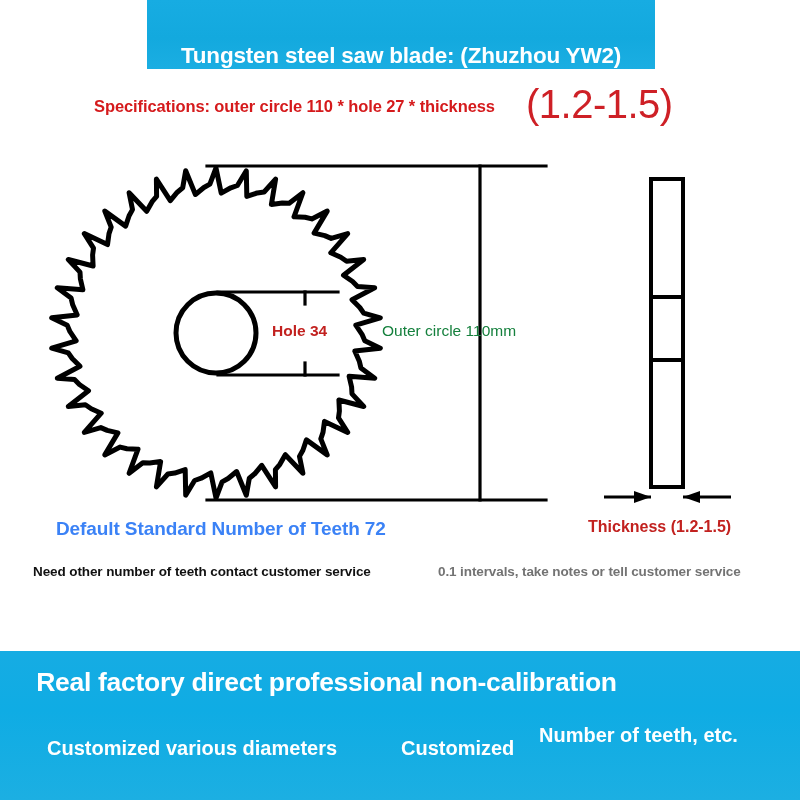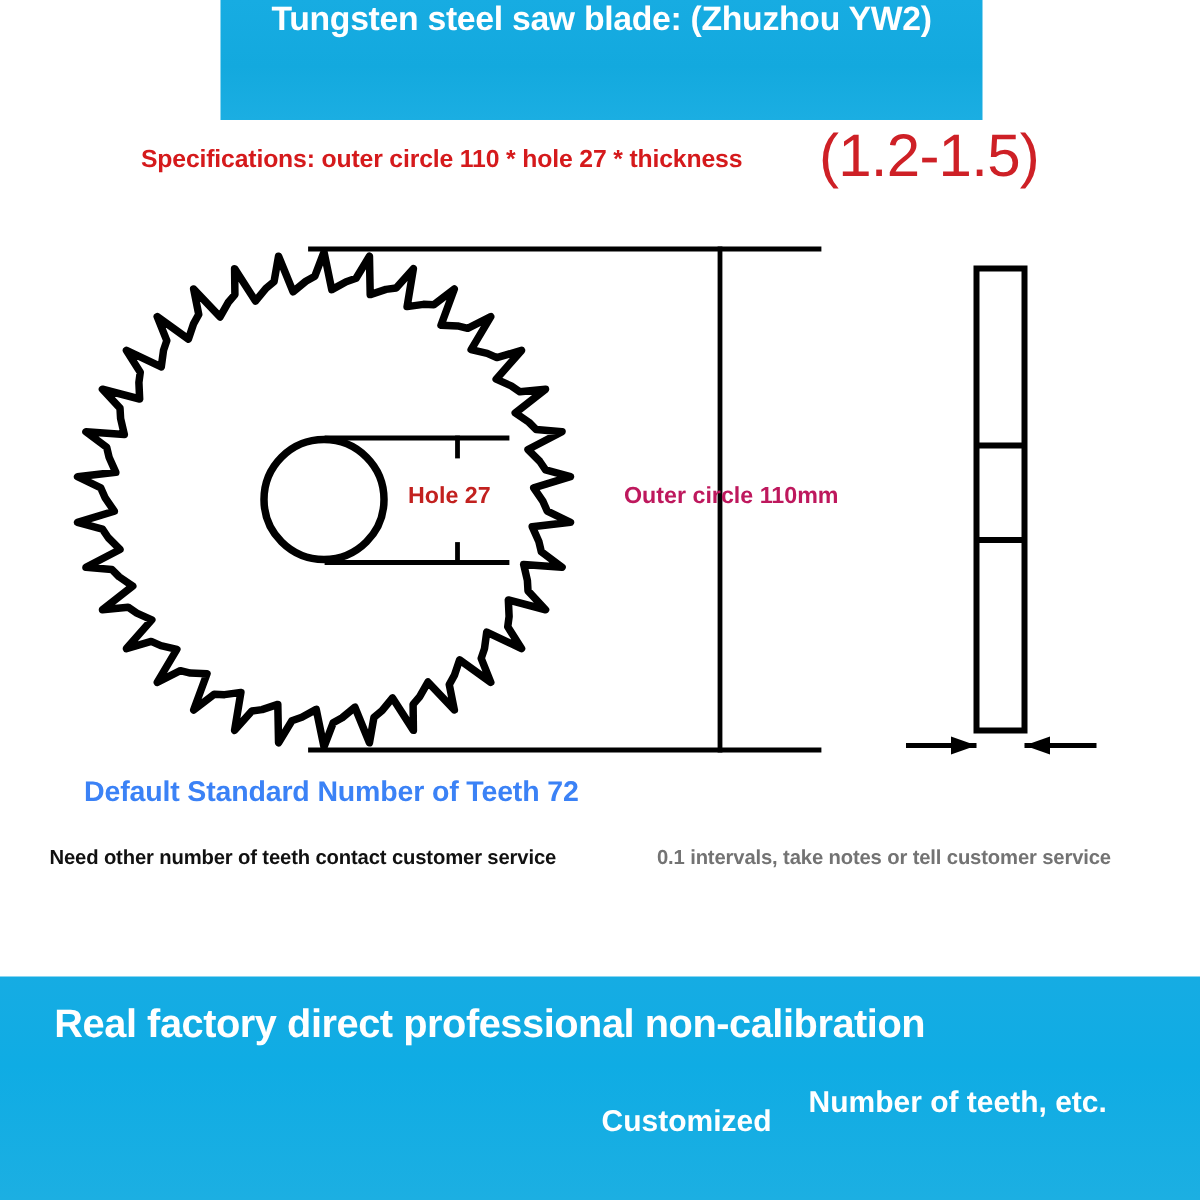--- a/index.html
+++ b/index.html
@@ -19,24 +19,24 @@
     width: 800px;
     height: 800px;
   }
 
   
   .header-bar {
     position: absolute;
     left: 147px;
     top: 0px;
     width: 508px;
-    height: 80px;
+    height: 69px;
     background: linear-gradient(180deg, #17ACE2 0%, #13A9DE 55%, #1BAEE2 100%);
     display: flex;
-    align-items: flex-start;
+    align-items: flex-end;
     justify-content: center;
   }
   .header-title {
     color: #ffffff;
     font-size: 22.5px;
     font-weight: bold;
     letter-spacing: -0.2px;
     white-space: nowrap;
   }
 
@@ -54,21 +54,21 @@
     top: 9px;
     font-size: 16.5px;
     font-weight: bold;
     color: #D51A1C;
     white-space: nowrap;
     letter-spacing: -0.1px;
     text-align: center;
   }
   .spec-range {
     position: absolute;
-    left: 452px;
+    left: 432px;
     top: -6px;
     font-size: 40px;
     font-weight: normal;
     color: #CE2026;
     white-space: nowrap;
     letter-spacing: -0.5px;
   }
 
   
   .drawing {
@@ -85,25 +85,25 @@
     position: absolute;
     left: 272px;
     top: 322px;
     font-size: 15.5px;
     font-weight: bold;
     color: #C2211F;
     white-space: nowrap;
   }
   .label-outer {
     position: absolute;
-    left: 416px;
+    left: 382px;
     top: 322px;
     font-size: 15.5px;
-    font-weight: bold;
-    color: #be185d;
+    font-weight: normal;
+    color: #15803d;
     white-space: nowrap;
   }
   .label-thickness {
     position: absolute;
     left: 588px;
     top: 518px;
     font-size: 16px;
     font-weight: bold;
     color: #C2211F;
     white-space: nowrap;
@@ -236,30 +236,32 @@
     </g>
 
     <g stroke="#000000" stroke-width="3.2">
       <line x1="604" y1="497" x2="651" y2="497"></line>
       <line x1="683" y1="497" x2="731" y2="497"></line>
       <polygon points="651,497 634,491 634,503" fill="#000000" stroke="none"></polygon>
       <polygon points="683,497 700,491 700,503" fill="#000000" stroke="none"></polygon>
     </g>
   </svg>
 
-  <div class="label-hole">Hole 27</div>
+  <div class="label-hole">Hole 34</div>
 
   <div class="label-outer">Outer circle 110mm</div>
 
+  <div class="label-thickness">Thickness (1.2-1.5)</div>
 
   <div class="note-teeth-title">Default Standard Number of Teeth 72</div>
 
   <div class="note-teeth-sub">Need other number of teeth contact customer service</div>
 
   <div class="note-thickness-sub">0.1 intervals, take notes or tell customer service</div>
 
   <div class="footer-banner">
     <div class="footer-headline">Real factory direct professional non-calibration</div>
+    <div class="footer-item-1">Customized various diameters</div>
     <div class="footer-item-2">Customized</div>
     <div class="footer-item-3">Number of teeth, etc.</div>
   </div>
 
 </div>
 
 </body></html>

